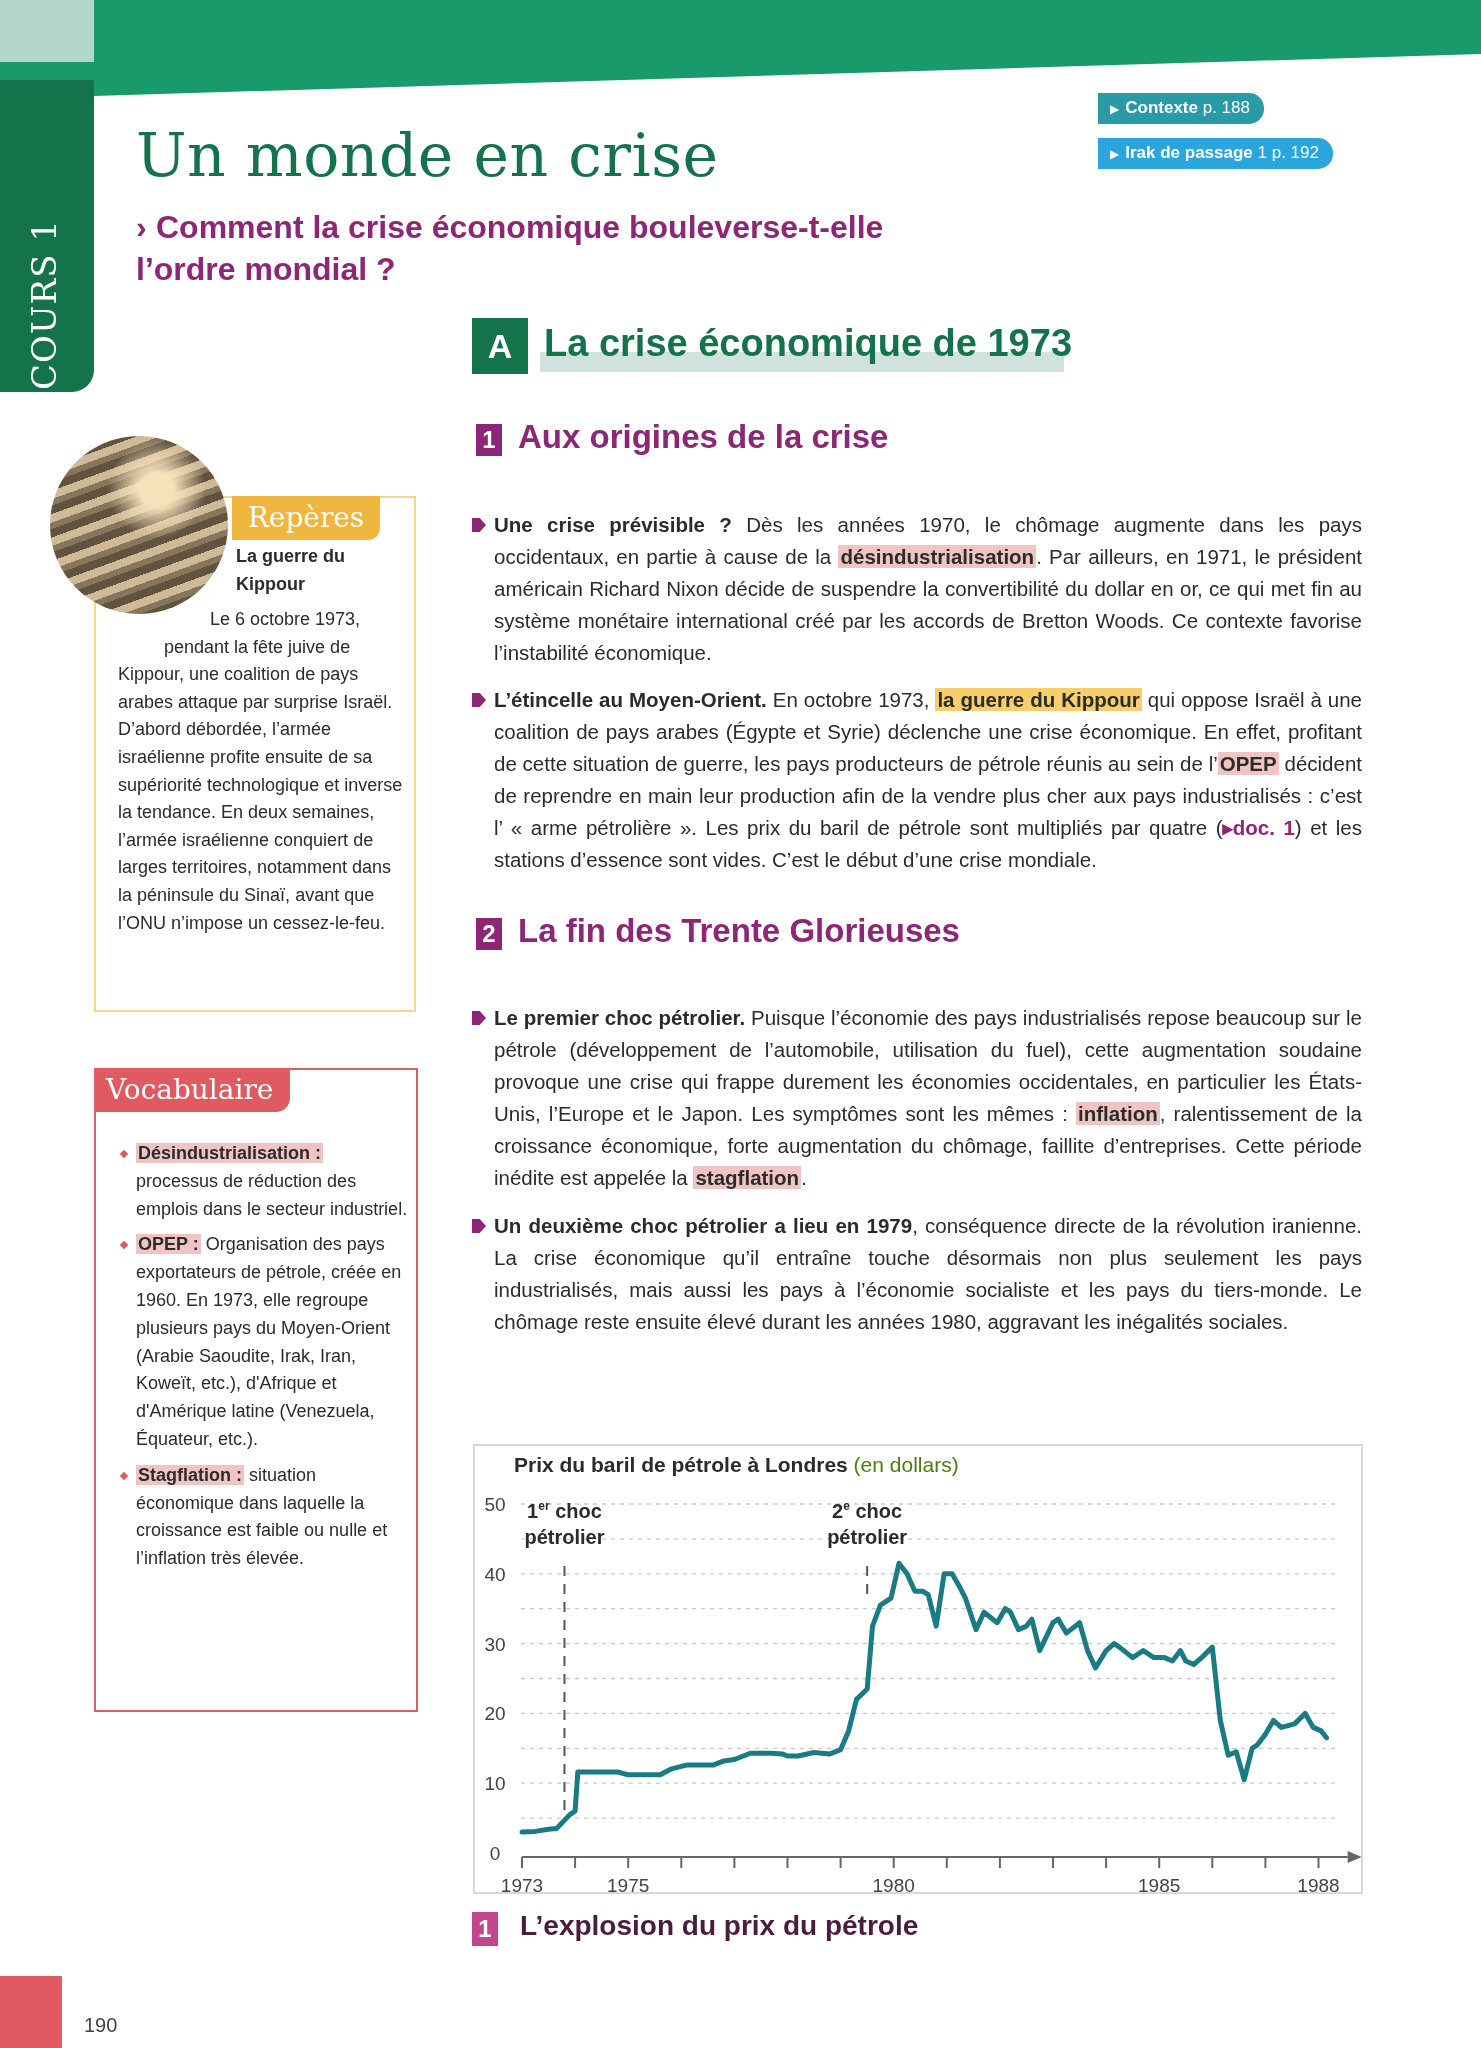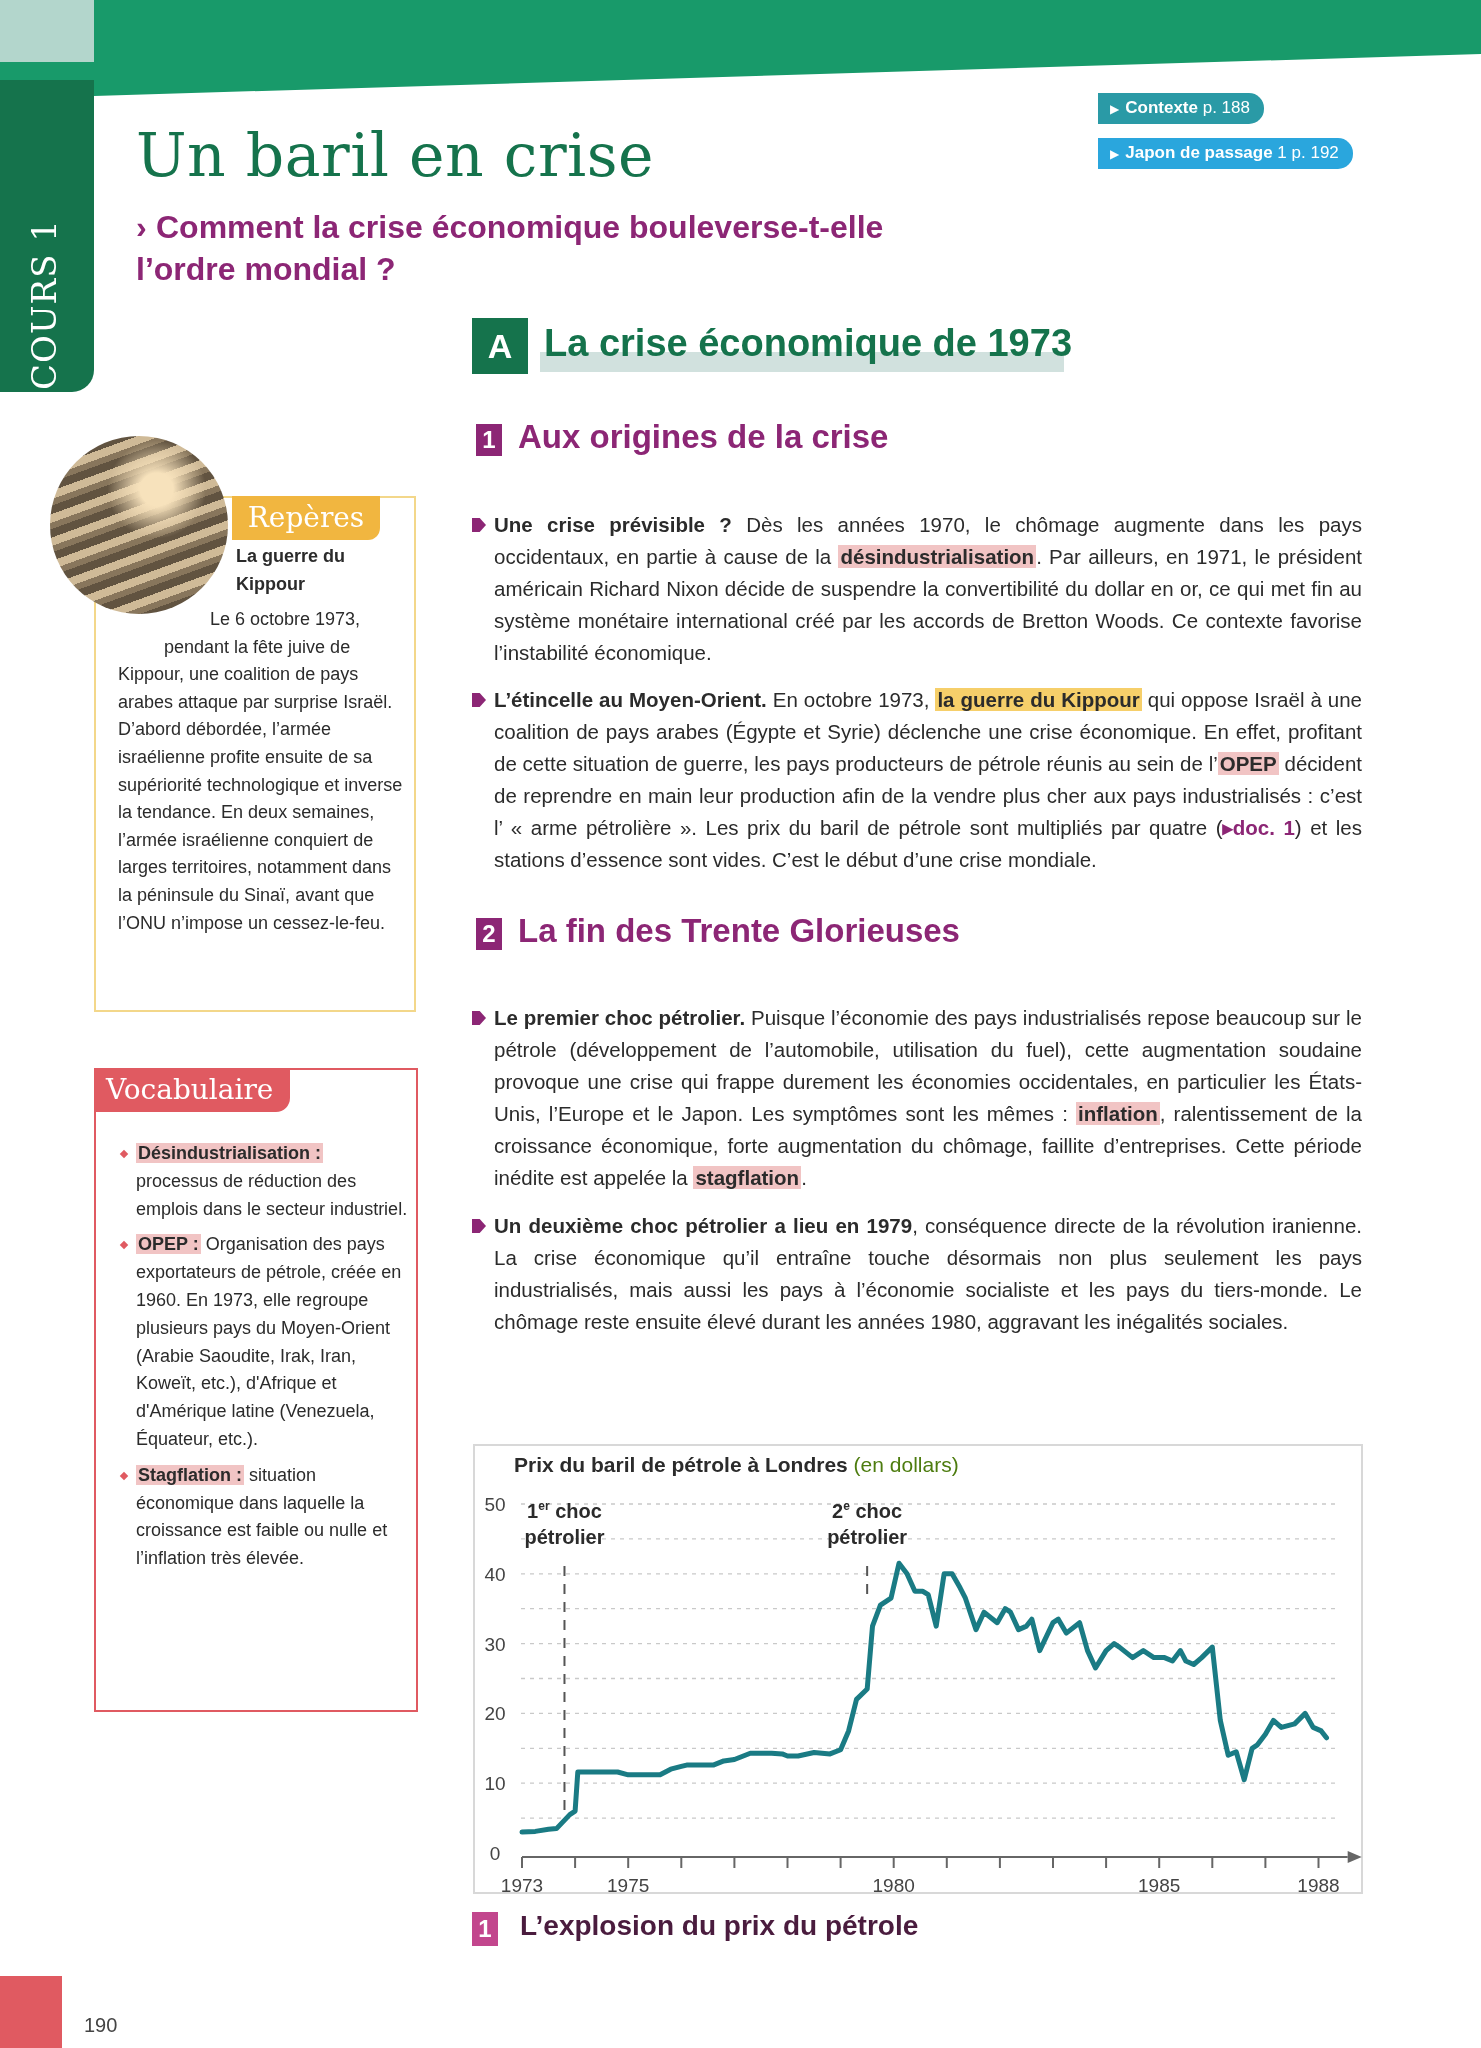--- a/index.html
+++ b/index.html
@@ -110,30 +110,30 @@
 <body>
 
 <svg class="abs top-band" width="1481" height="96" viewBox="0 0 1481 96">
   <polygon points="0,0 1481,0 1481,54 94,96 0,96" fill="#189a6a"></polygon>
 </svg>
 <div class="abs top-light"></div>
 <div class="abs side-tab">
   <span class="side-tab-label">COURS 1</span>
 </div>
 
-<h1 class="abs title" style="margin:0">Un baril en crise</h1>
+<h1 class="abs title" style="margin:0">Un monde en crise</h1>
 <div class="abs question">
   <span class="chev">›</span><span>Comment la crise économique bouleverse-t-elle l’ordre mondial ?</span>
 </div>
 
 <div class="abs pill pill-1">
   <span class="tri">▶</span><b>Contexte</b><span> p. 188</span>
 </div>
 <div class="abs pill pill-2">
-  <span class="tri">▶</span><b>Japon de passage</b><span> 1 p. 192</span>
+  <span class="tri">▶</span><b>Irak de passage</b><span> 1 p. 192</span>
 </div>
 
 <div class="abs secA-badge">A</div>
 <div class="abs secA-underline"></div>
 <h2 class="abs secA-title" style="margin:0">La crise économique de 1973</h2>
 
 <div class="abs sub-badge" style="left:476px; top:424px;">1</div>
 <h3 class="abs sub-title" style="left:518px; top:418px; margin:0;">Aux origines de la crise</h3>
 
 <div class="abs para" style="left:494px; top:473px;">

